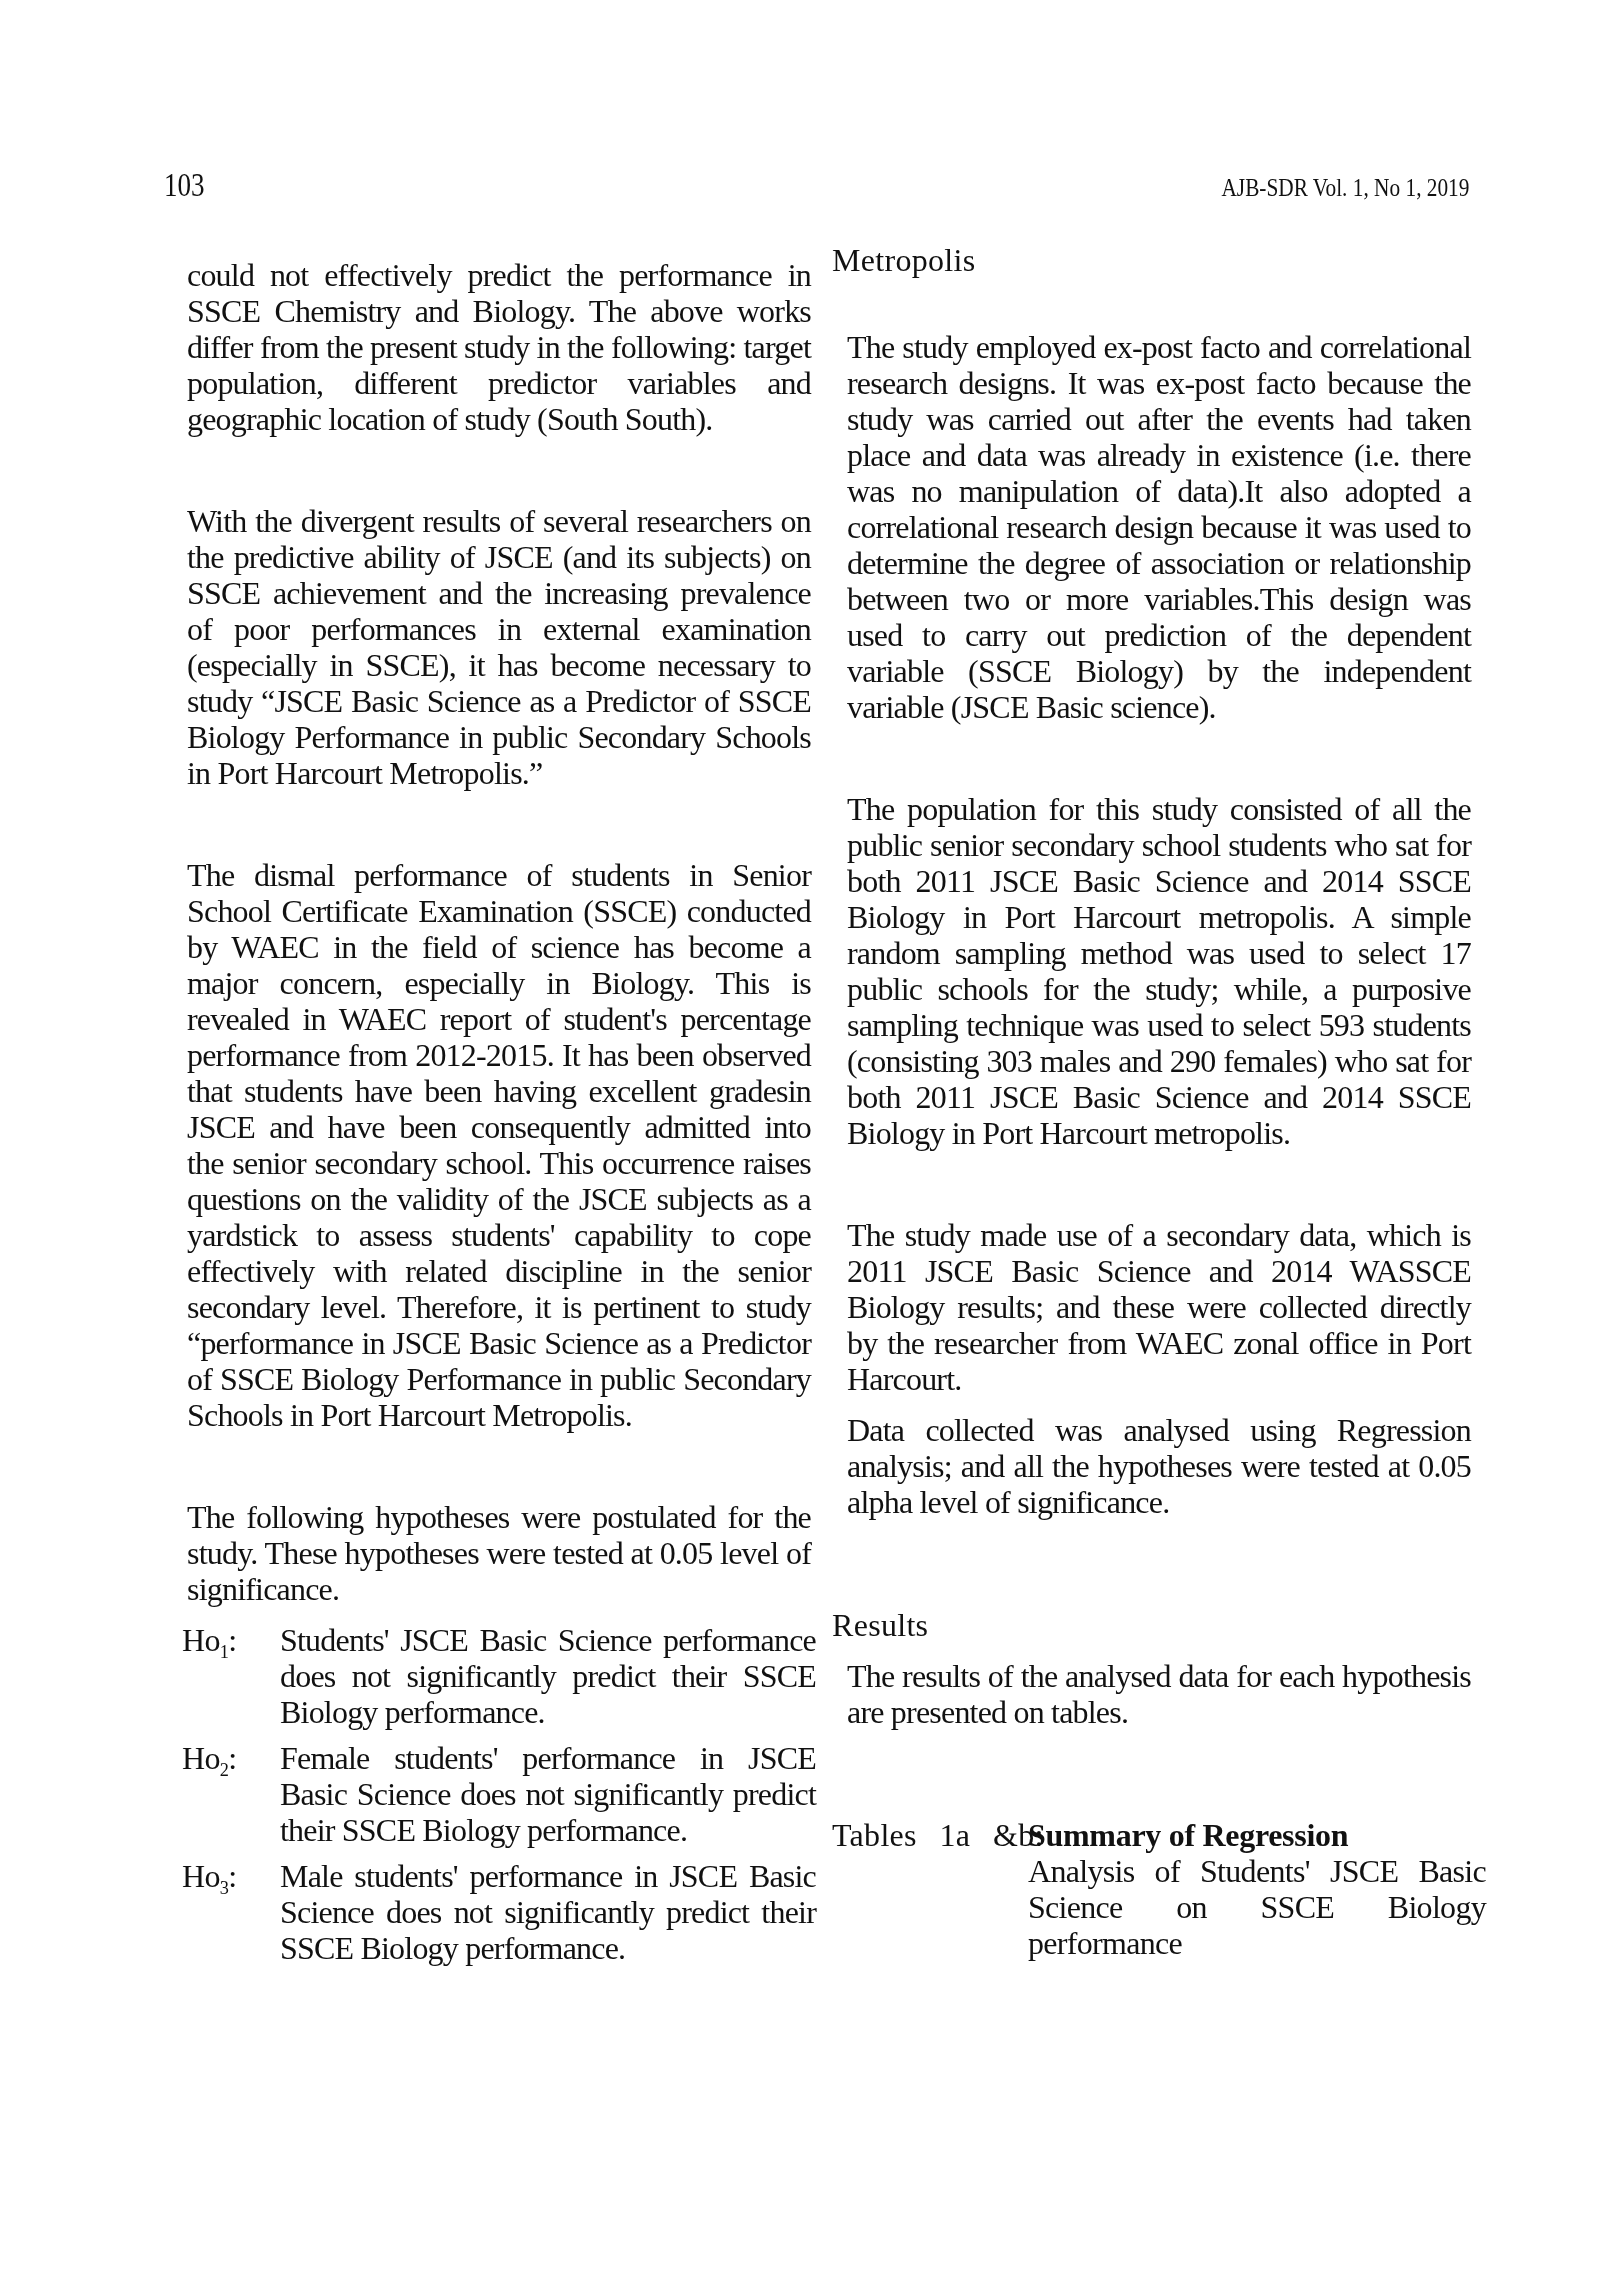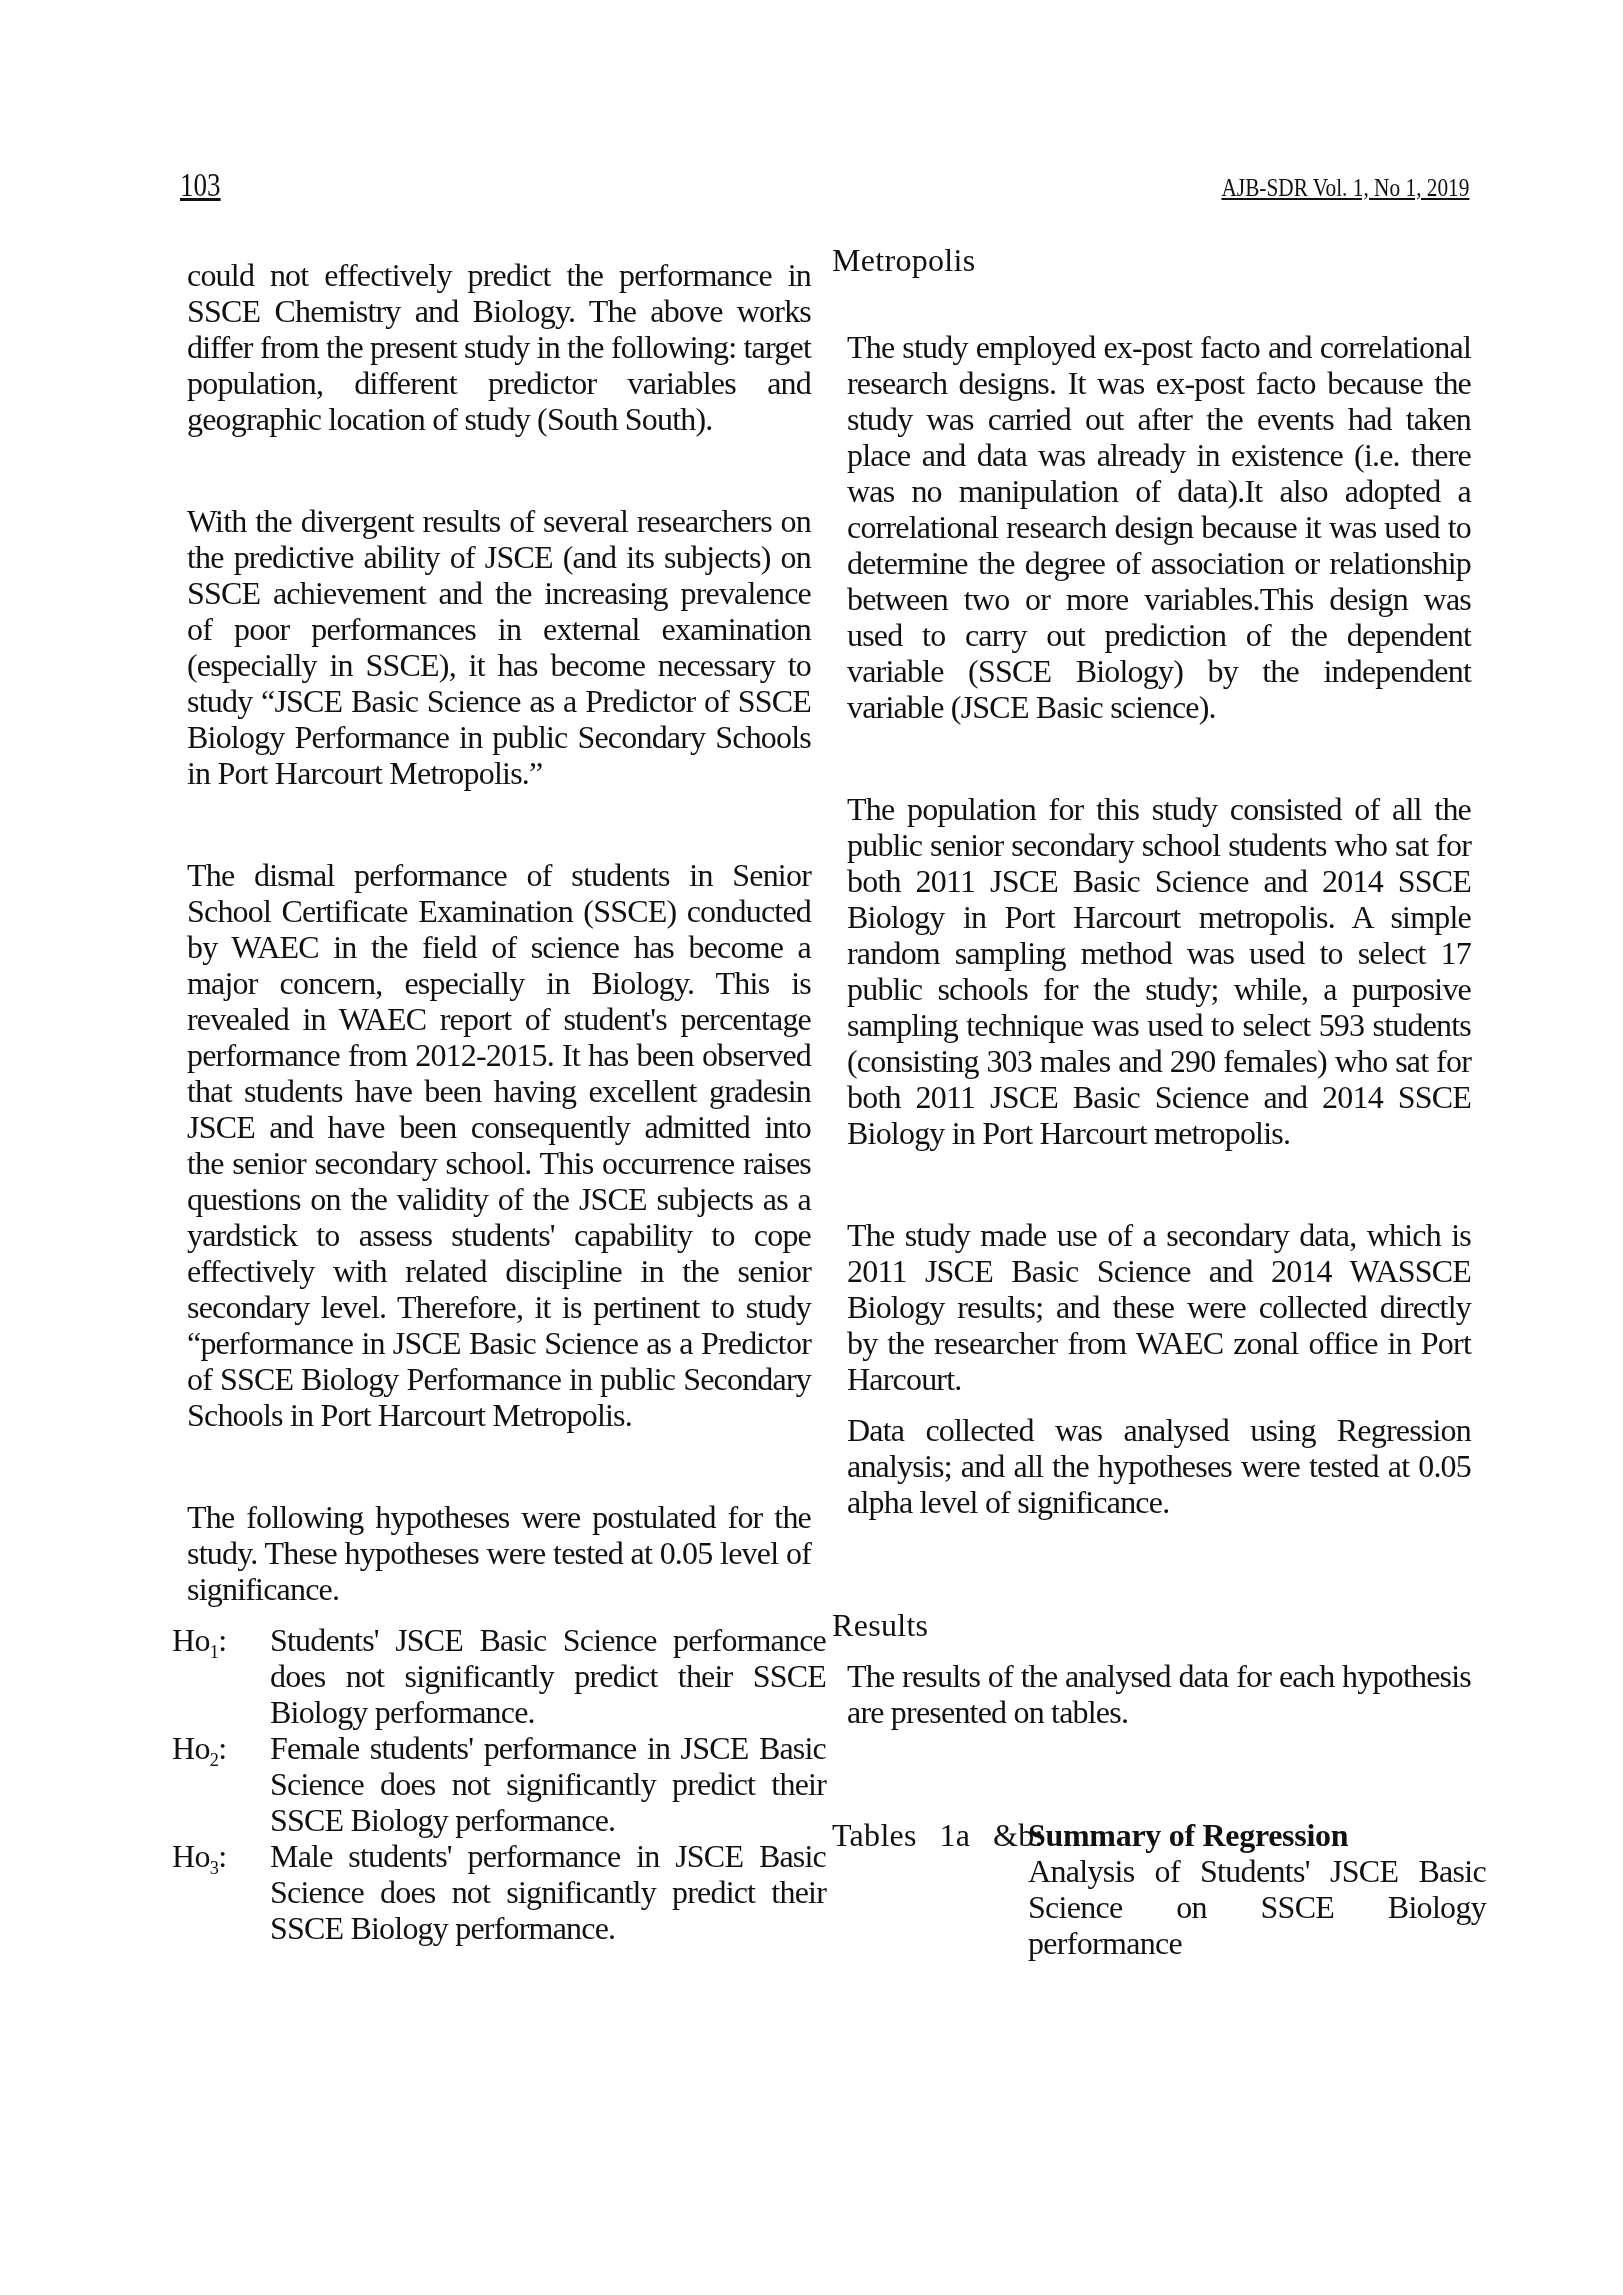--- a/index.html
+++ b/index.html
@@ -2,41 +2,41 @@
 <html style="font-size:10.5px"><head>
 <meta charset="utf-8">
 <style>
   html, body { margin: 0; padding: 0; background: #ffffff; }
   body {
     width: 1623px; height: 2295px; position: relative; overflow: hidden;
     font-family: "Liberation Serif", "DejaVu Serif", serif;
     color: #111111;
   }
   .header {
-    position: absolute; top: 167px; left: 180px; right: 154px;
-    display: flex; justify-content: space-between; align-items: baseline; text-decoration: underline;
+    position: absolute; top: 167px; left: 164px; right: 154px;
+    display: flex; justify-content: space-between; align-items: baseline;
   }
   .page-num { font-size: 33px; transform: scaleX(0.82); transform-origin: left; }
   .journal { font-size: 26px; transform: scaleX(0.82); transform-origin: right; }
 
   .col {
     position: absolute; top: 242px; width: 654px;
     font-size: 32px; line-height: 36px;
   }
   .col-left { left: 172px; }
   .col-right { left: 832px; width: 654px; }
 
   .para {
     margin: 15px; text-align: justify;
     letter-spacing: -0.8px; word-spacing: 0px;
   }
   .gap { height: 36px; }
   .heading { margin: 0; letter-spacing: 0.3px; }
 
-  .hyp { display: flex; margin: 0; }
+  .hyp { display: flex; margin: 10px; }
   .hyp-label { width: 98px; flex-shrink: 0; letter-spacing: -0.7px; }
   .hyp-label sub { font-size: 18.3px; vertical-align: -6.5px; }
   .hyp-text { flex: 1; text-align: justify; letter-spacing: -0.8px; }
 
   .caption { display: flex; margin: 0; }
   .caption-label { width: 196px; flex-shrink: 0; white-space: nowrap; letter-spacing: 0.3px; word-spacing: 14.4px; }
   .caption-text { flex: 1; text-align: justify; letter-spacing: -0.7px; }
   .caption-first { text-align: justify; letter-spacing: -0.3px; font-weight: bold; }
 </style>
 </head>

